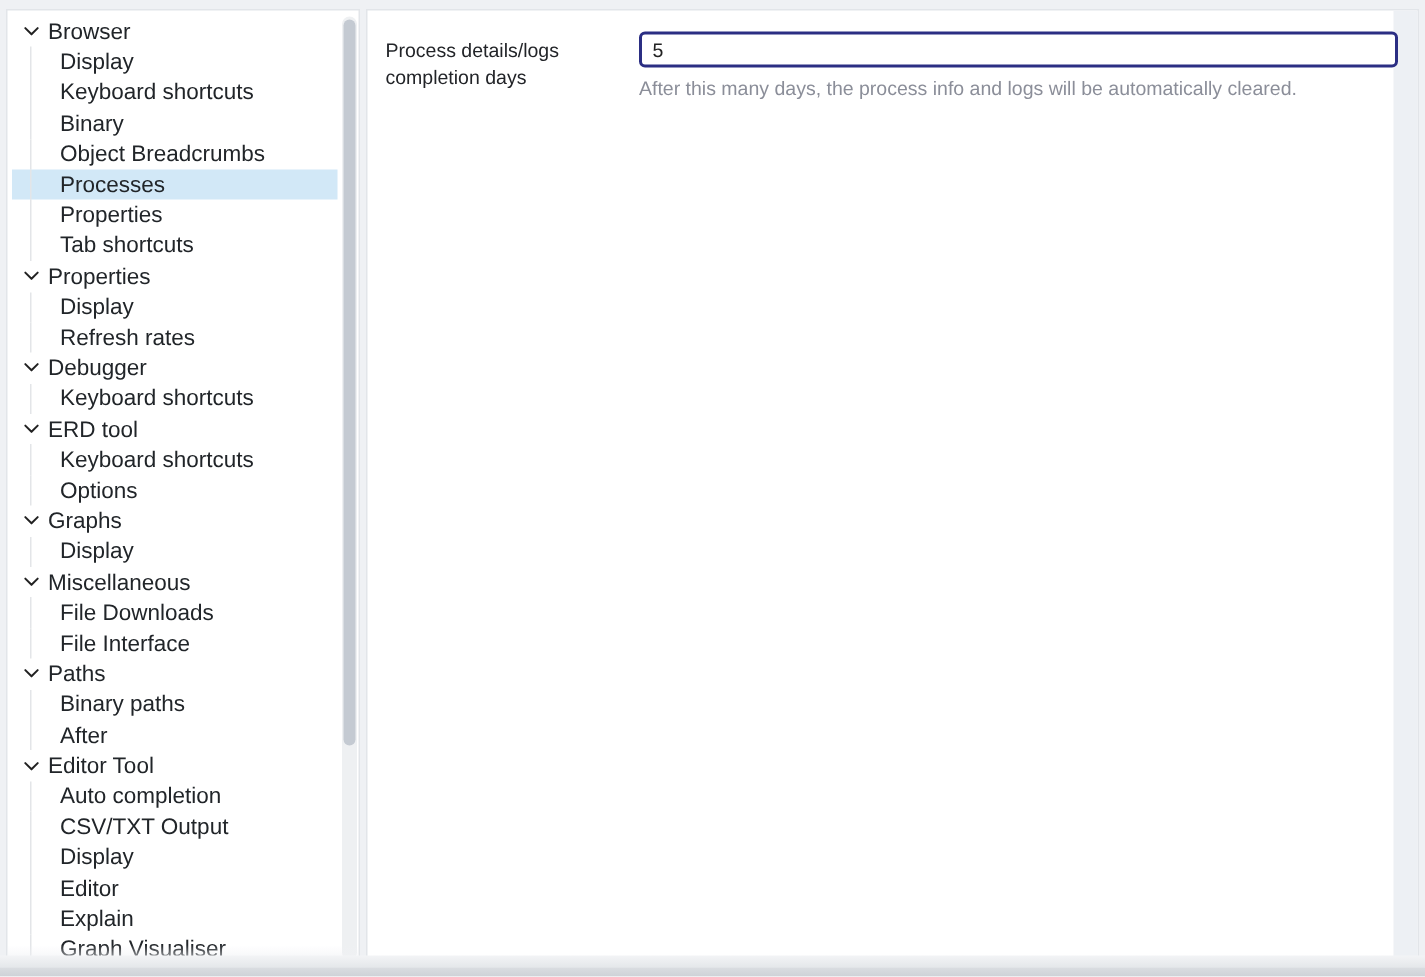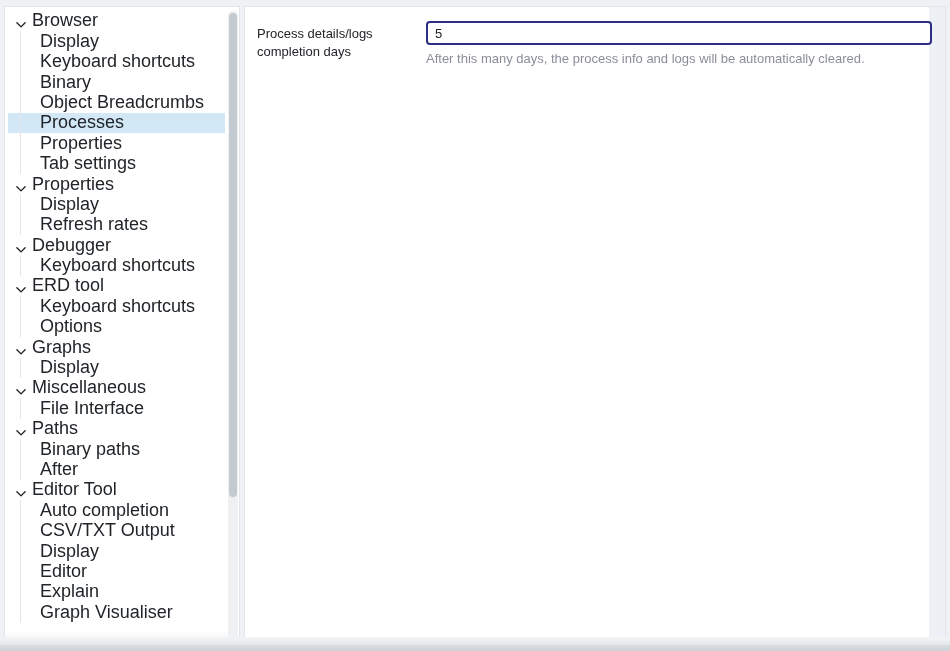--- a/index.html
+++ b/index.html
@@ -30,22 +30,22 @@
     position:absolute;left:4px;top:6px;width:236px;bottom:6px;
     background:var(--panel-bg);
     border:1px solid var(--panel-border);
     overflow:hidden;
   }
   .tree{
     position:absolute;left:3px;top:4px;right:14px;
   }
   .tree-row{
     height:20.4px;
-    display:flex;align-items:flex-end;
-    font-size:18px;color:var(--tree-text);
+    display:flex;align-items:center;
+    font-size:15px;color:var(--tree-text);
     white-space:nowrap;cursor:pointer;
     position:relative;
   }
   .group-row{padding-left:7px;}
   .group-row .chevron{
     width:12px;height:12px;display:inline-flex;align-items:center;justify-content:center;
     margin-right:5px;flex:0 0 12px;
   }
   .child-row{padding-left:32px;}
   .child-row::before{
@@ -147,21 +147,21 @@
         <div class="tree-row child-row">
           <span>Object Breadcrumbs</span>
         </div>
         <div class="tree-row child-row selected">
           <span>Processes</span>
         </div>
         <div class="tree-row child-row">
           <span>Properties</span>
         </div>
         <div class="tree-row child-row">
-          <span>Tab settings</span>
+          <span>Tab shortcuts</span>
         </div>
         <div class="tree-row group-row">
           <span class="chevron">
             <svg width="12" height="12" viewBox="0 0 16 16">
               <path d="M2.5 5 L8 10.5 L13.5 5" fill="none" stroke="#222" stroke-width="1.8" stroke-linecap="round" stroke-linejoin="round"></path>
             </svg>
           </span>
           <span>Properties</span>
         </div>
         <div class="tree-row child-row">
@@ -206,20 +206,23 @@
         <div class="tree-row child-row">
           <span>Display</span>
         </div>
         <div class="tree-row group-row">
           <span class="chevron">
             <svg width="12" height="12" viewBox="0 0 16 16">
               <path d="M2.5 5 L8 10.5 L13.5 5" fill="none" stroke="#222" stroke-width="1.8" stroke-linecap="round" stroke-linejoin="round"></path>
             </svg>
           </span>
           <span>Miscellaneous</span>
+        </div>
+        <div class="tree-row child-row">
+          <span>File Downloads</span>
         </div>
         <div class="tree-row child-row">
           <span>File Interface</span>
         </div>
         <div class="tree-row group-row">
           <span class="chevron">
             <svg width="12" height="12" viewBox="0 0 16 16">
               <path d="M2.5 5 L8 10.5 L13.5 5" fill="none" stroke="#222" stroke-width="1.8" stroke-linecap="round" stroke-linejoin="round"></path>
             </svg>
           </span>

